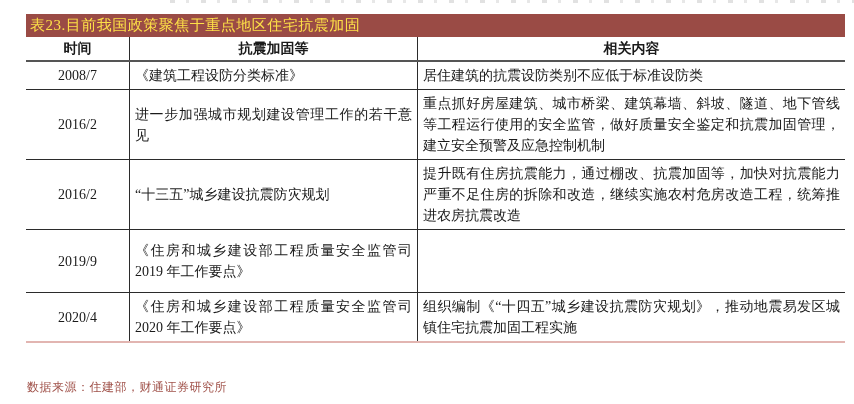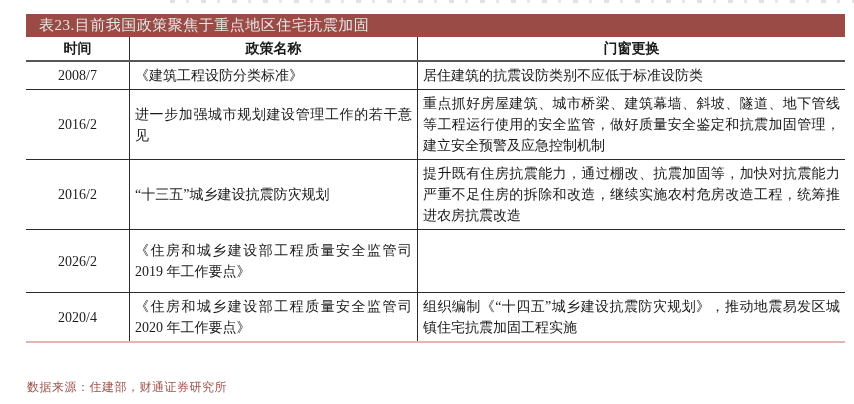--- a/index.html
+++ b/index.html
@@ -12,24 +12,24 @@
   .crop-remnant{
     position:absolute;top:0;left:170px;width:684px;height:3px;
     background:repeating-linear-gradient(90deg,#c9c9c9 0 5px,transparent 5px 16px,#d4d4d4 16px 19px,transparent 19px 31px);
     opacity:.55;
   }
   .table-wrap{
     position:absolute;left:26px;top:14px;width:819px;
   }
   .title-bar{
     background:var(--title-bg,#9a4b45);
-    color:#e5e5e5;
+    color:#fde047;
     height:23px;line-height:23px;
     font-size:15px;
-    padding-left:13px;
+    padding-left:4px;
     box-sizing:border-box;
     letter-spacing:.5px;
     white-space:nowrap;
   }
   .grid-row{
     display:flex;
     border-bottom:1px solid #2b2b2b;
     box-sizing:border-box;
   }
   .header-row{
@@ -85,22 +85,22 @@
 <body>
 
 <div class="crop-remnant"></div>
 
 <div class="table-wrap">
 
   <div class="title-bar">表23.目前我国政策聚焦于重点地区住宅抗震加固</div>
 
   <div class="grid-row header-row">
     <div class="cell col-time">时间</div>
-    <div class="cell col-policy">政策名称</div>
-    <div class="cell col-content">门窗更换</div>
+    <div class="cell col-policy">抗震加固等</div>
+    <div class="cell col-content">相关内容</div>
   </div>
 
   <div class="grid-row r0">
     <div class="cell col-time">2008/7</div>
     <div class="cell col-policy">《建筑工程设防分类标准》</div>
     <div class="cell col-content">居住建筑的抗震设防类别不应低于标准设防类</div>
   </div>
 
 
   <div class="grid-row r2">
@@ -109,21 +109,21 @@
     <div class="cell col-content">重点抓好房屋建筑、城市桥梁、建筑幕墙、斜坡、隧道、地下管线等工程运行使用的安全监管，做好质量安全鉴定和抗震加固管理，建立安全预警及应急控制机制</div>
   </div>
 
   <div class="grid-row r3">
     <div class="cell col-time">2016/2</div>
     <div class="cell col-policy">“十三五”城乡建设抗震防灾规划</div>
     <div class="cell col-content">提升既有住房抗震能力，通过棚改、抗震加固等，加快对抗震能力严重不足住房的拆除和改造，继续实施农村危房改造工程，统筹推进农房抗震改造</div>
   </div>
 
   <div class="grid-row r4">
-    <div class="cell col-time">2026/2</div>
+    <div class="cell col-time">2019/9</div>
     <div class="cell col-policy">《住房和城乡建设部工程质量安全监管司 2019 年工作要点》</div>
   </div>
 
   <div class="grid-row r5 last-row">
     <div class="cell col-time">2020/4</div>
     <div class="cell col-policy">《住房和城乡建设部工程质量安全监管司 2020 年工作要点》</div>
     <div class="cell col-content">组织编制《“十四五”城乡建设抗震防灾规划》，推动地震易发区城镇住宅抗震加固工程实施</div>
   </div>
 
 </div>

